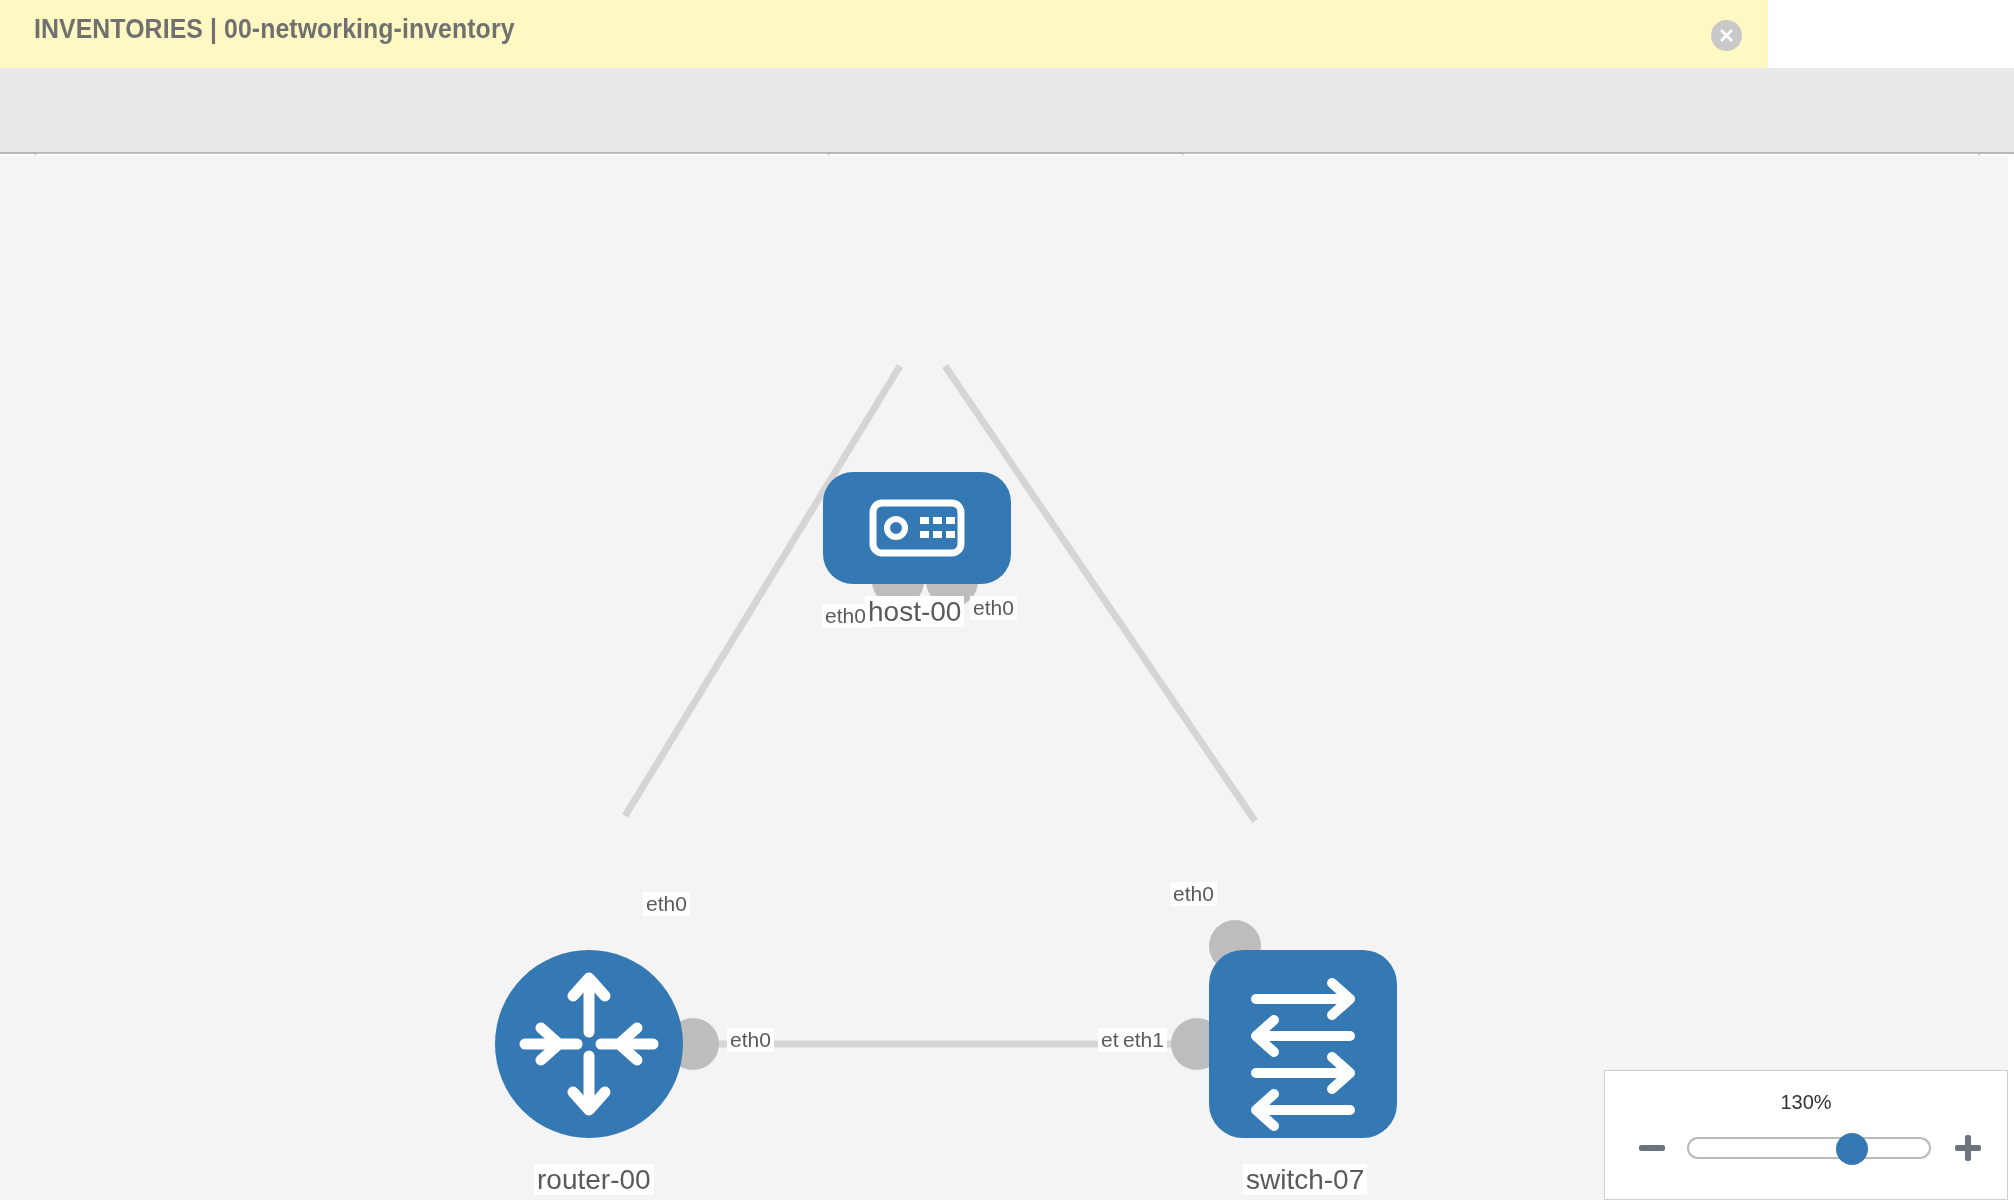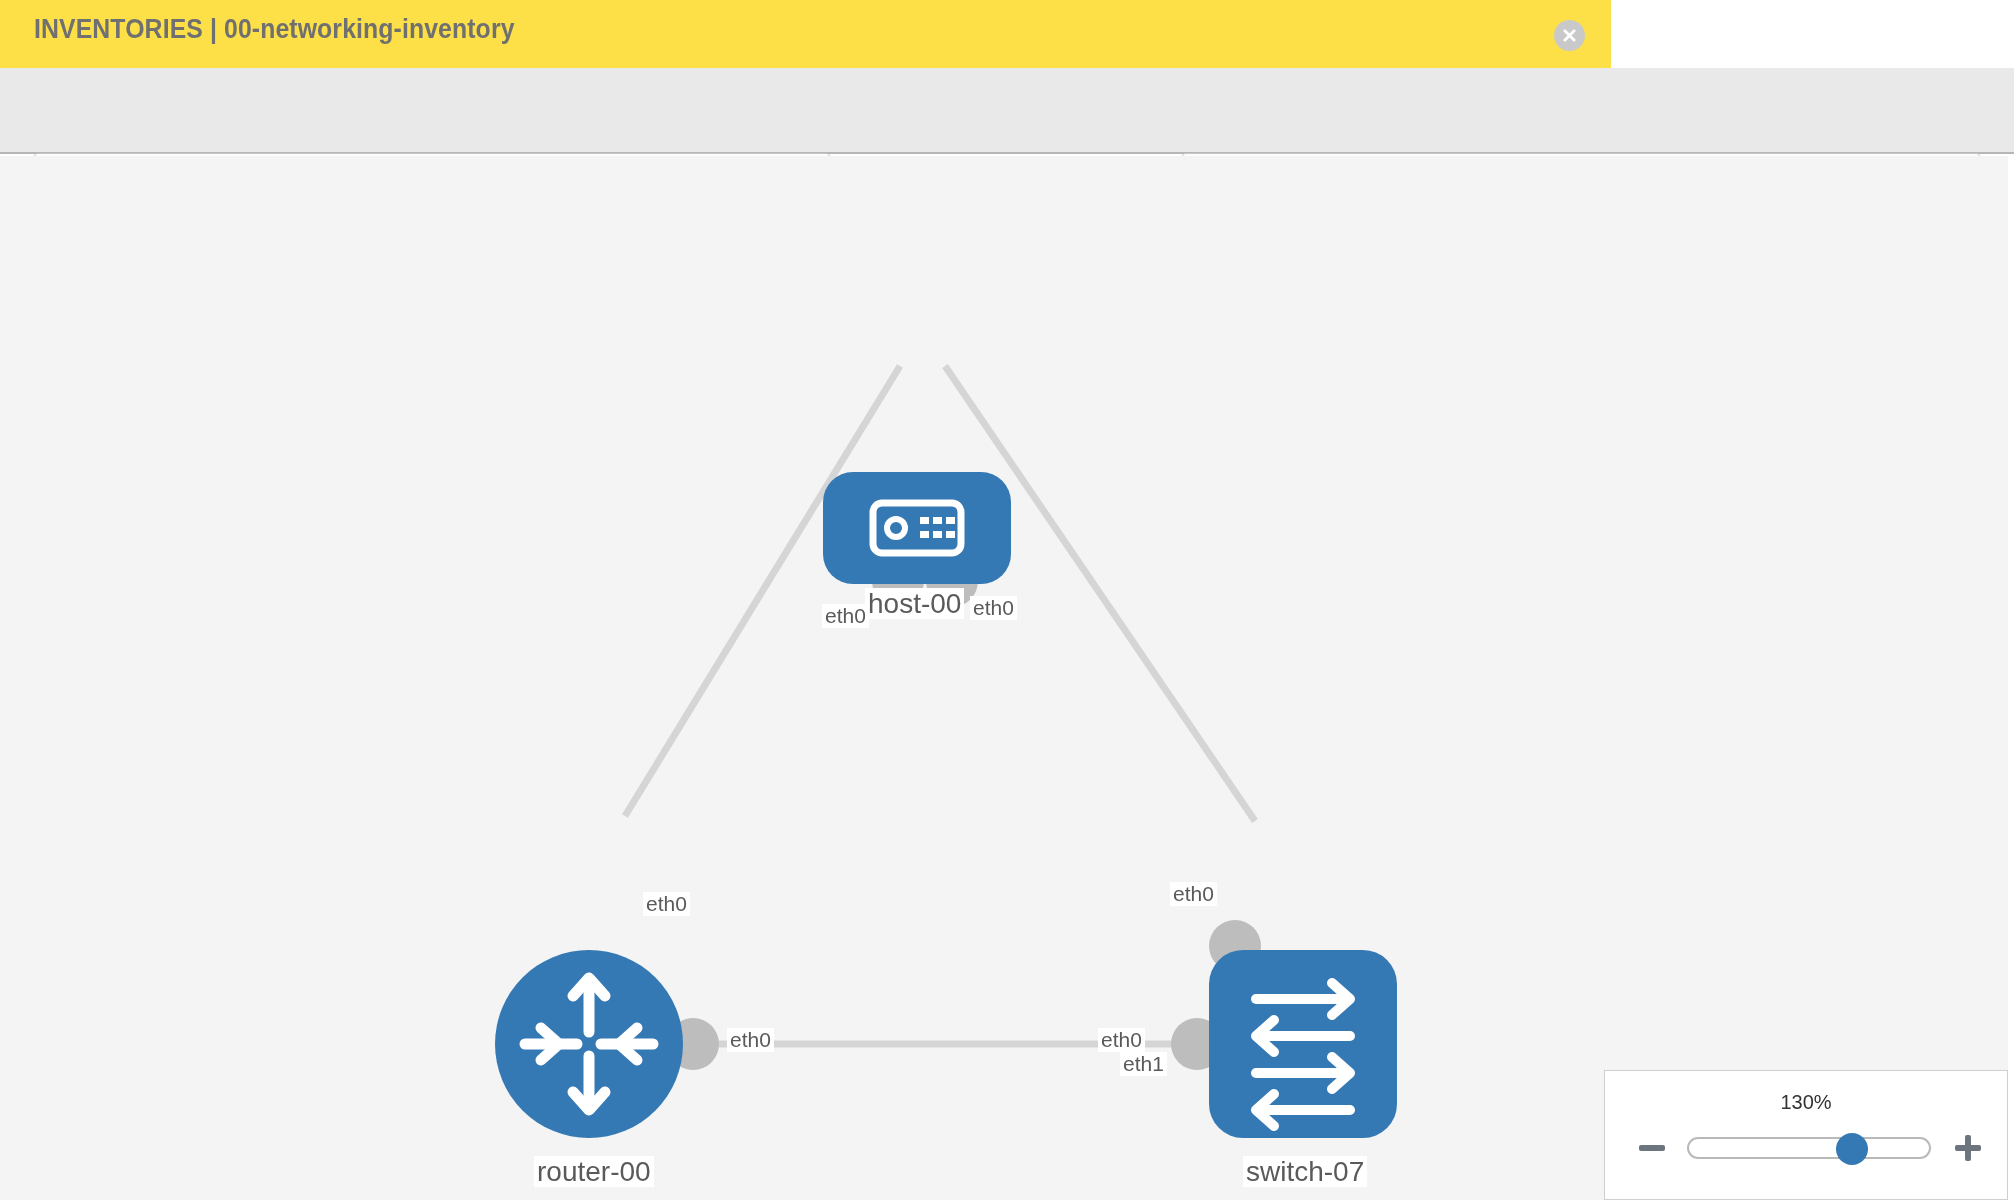--- a/index.html
+++ b/index.html
@@ -6,22 +6,22 @@
   html, body {
     width: 2014px; height: 1200px;
     background: #ffffff;
     font-family: "Liberation Sans", sans-serif;
     overflow: hidden;
   }
   #app { position: relative; width: 2014px; height: 1200px; background:#ffffff; }
 
   
   .header {
-    position: absolute; left: 0; top: 0; width: 1611px; height: 68px;
-    background: #fde047;
+    position: absolute; left: 0; top: 0; width: 1768px; height: 68px;
+    background: #fef9c3;
   }
   .header-title {
     position: absolute; left: 34px; top: 14px;
     font-size: 27px; font-weight: bold; color: #707070;
     letter-spacing: .1px;
     font-family: "Liberation Sans", sans-serif;
     transform: scaleX(0.92); transform-origin: left center;
     white-space: nowrap;
   }
   .close-btn {
@@ -80,21 +80,21 @@
 
   
   .chip {
     position: absolute;
     background: #ffffff;
     color: #5a5a5a;
     white-space: nowrap;
     line-height: 1.05;
     padding: 1px 3px;
   }
-  .chip.node-label { font-size: 28px; }
+  .chip.node-label { font-size: 28px; margin-top: 8px; }
   .chip.iface-label { font-size: 21px; }
 
   
   .zoom-widget {
     position: absolute; right: 0; bottom: 0;
     width: 404px; height: 130px;
     background: #ffffff;
     border: 1px solid #cfcfcf;
   }
   .zoom-pct {
@@ -227,21 +227,21 @@
 
     <div class="chip iface-label" style="left:822px;top:448px;">eth0</div>
     <div class="chip node-label" style="left:865px;top:432px;">host-00</div>
     <div class="chip iface-label" style="left:970px;top:440px;">eth0</div>
 
     <div class="chip iface-label" style="left:643px;top:736px;">eth0</div>
     <div class="chip iface-label" style="left:1170px;top:726px;">eth0</div>
 
     <div class="chip iface-label" style="left:727px;top:872px;">eth0</div>
     <div class="chip iface-label" style="left:1098px;top:872px;">eth0</div>
-    <div class="chip iface-label" style="left:1120px;top:872px;margin-top:24px;">eth1</div>
+    <div class="chip iface-label" style="left:1120px;top:872px;">eth1</div>
 
     <div class="chip node-label" style="left:534px;top:1000px;">router-00</div>
     <div class="chip node-label" style="left:1243px;top:1000px;">switch-07</div>
 
     <div class="zoom-widget">
       <div class="zoom-pct">130%</div>
       <div class="zoom-row">
         <div class="zoom-minus">
           <svg width="34" height="34" viewBox="0 0 34 34" aria-hidden="true">
             <rect x="4" y="14" width="26" height="6" rx="2" fill="#6c757d"></rect>

